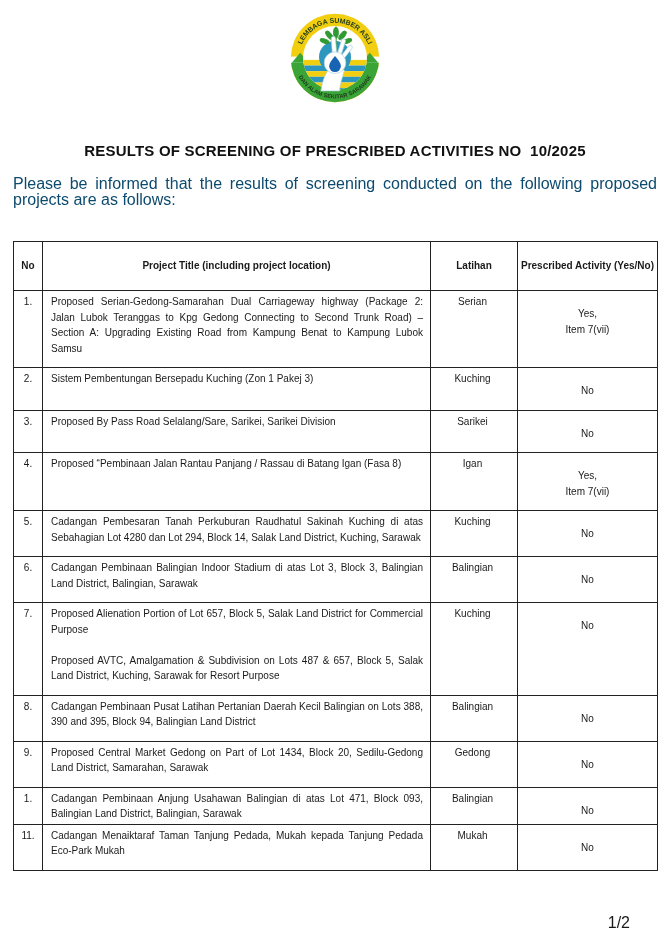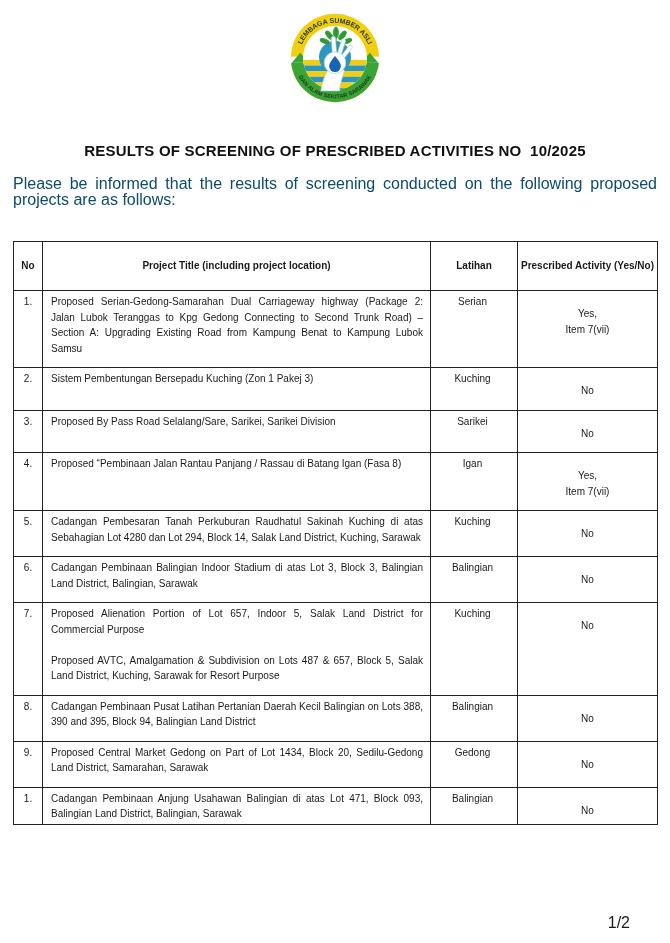--- a/index.html
+++ b/index.html
@@ -182,21 +182,21 @@
             <div class="para">Cadangan Pembinaan Balingian Indoor Stadium di atas Lot 3, Block 3, Balingian Land District, Balingian, Sarawak</div>
           </td>
           <td class="col-loc">Balingian</td>
           <td class="col-pa">
             <div>No</div>
           </td>
         </tr>
         <tr>
           <td class="col-no">7.</td>
           <td class="col-title">
-            <div class="para">Proposed Alienation Portion of Lot 657, Indoor 5, Salak Land District for Commercial Purpose</div>
+            <div class="para">Proposed Alienation Portion of Lot 657, Block 5, Salak Land District for Commercial Purpose</div>
             <div class="para">Proposed AVTC, Amalgamation &amp; Subdivision on Lots 487 &amp; 657, Block 5, Salak Land District, Kuching, Sarawak for Resort Purpose</div>
           </td>
           <td class="col-loc">Kuching</td>
           <td class="col-pa">
             <div>No</div>
           </td>
         </tr>
         <tr>
           <td class="col-no">8.</td>
           <td class="col-title">
@@ -216,20 +216,30 @@
           <td class="col-pa">
             <div>No</div>
           </td>
         </tr>
         <tr>
           <td class="col-no">1.</td>
           <td class="col-title">
             <div class="para">Cadangan Pembinaan Anjung Usahawan Balingian di atas Lot 471, Block 093, Balingian Land District, Balingian, Sarawak</div>
           </td>
           <td class="col-loc">Balingian</td>
+          <td class="col-pa">
+            <div>No</div>
+          </td>
+        </tr>
+        <tr>
+          <td class="col-no">11.</td>
+          <td class="col-title">
+            <div class="para">Cadangan Menaiktaraf Taman Tanjung Pedada, Mukah kepada Tanjung Pedada Eco-Park Mukah</div>
+          </td>
+          <td class="col-loc">Mukah</td>
           <td class="col-pa">
             <div>No</div>
           </td>
         </tr>
       </tbody>
   </table>
 
   <div class="page-number">1/2</div>
 
 </div>

